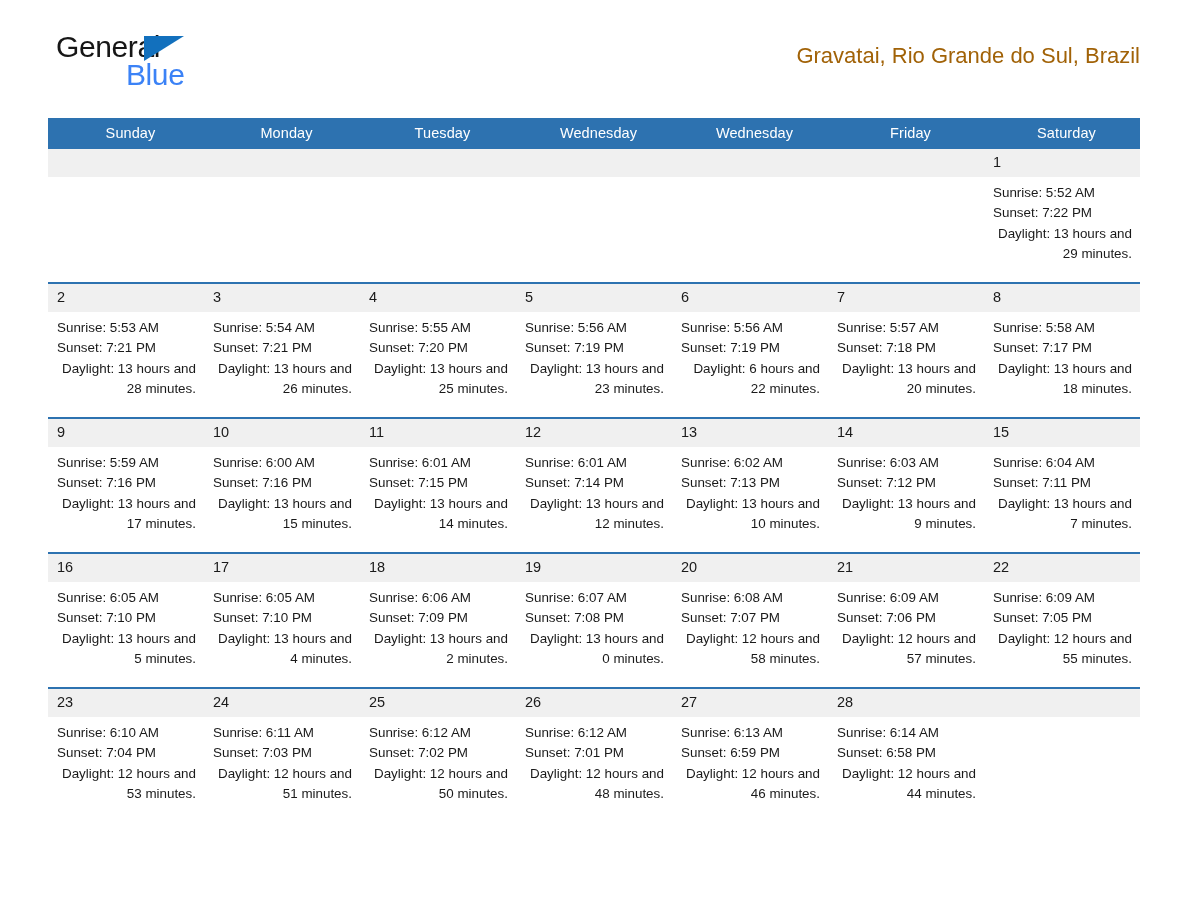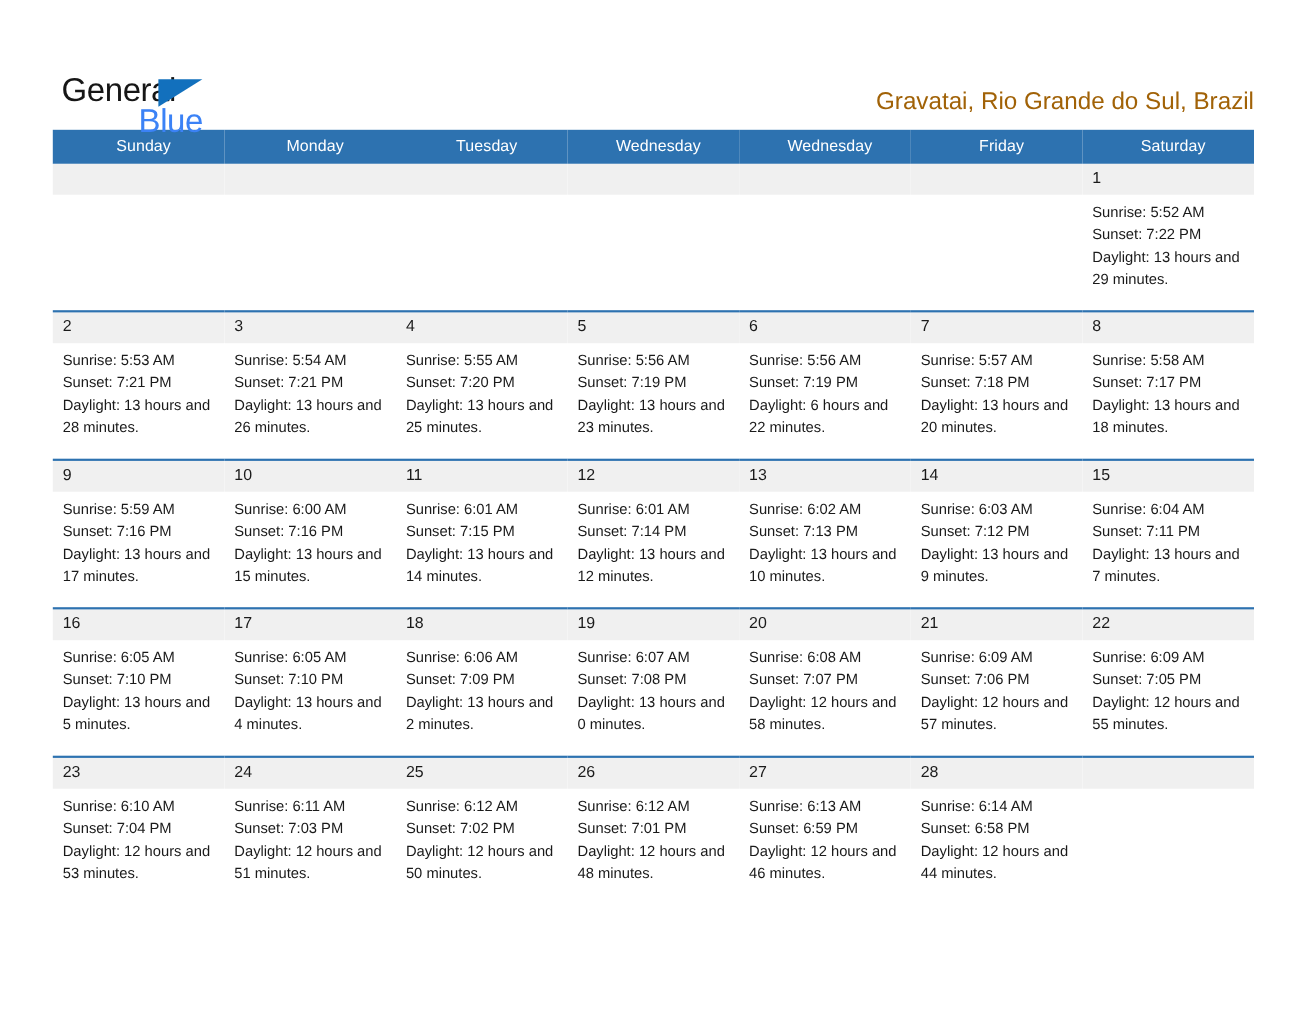--- a/index.html
+++ b/index.html
@@ -20,21 +20,21 @@
     height: 918px;
     box-sizing: border-box;
     padding: 0 48px;
   }
 
   
   .topbar {
     display: flex;
     align-items: flex-start;
     justify-content: space-between;
-    padding-top: 68px;
+    padding-top: 32px;
     height: 104px;
     box-sizing: border-box;
   }
   .logo {
     position: relative;
     width: 150px;
     height: 62px;
     line-height: 1;
     user-select: none;
   }
@@ -128,20 +128,21 @@
     padding: 6px 8px 0 9px;
     font-size: 13.4px;
     line-height: 1.52;
     color: #1a1a1a;
   }
   .cellbody div {
     white-space: nowrap;
   }
   .cellbody .daylight {
     white-space: normal;
+    text-align: right;
   }
 </style>
 </head>
 <body>
 
 <div class="page">
 
   <div class="topbar">
 
     <div class="logo">

